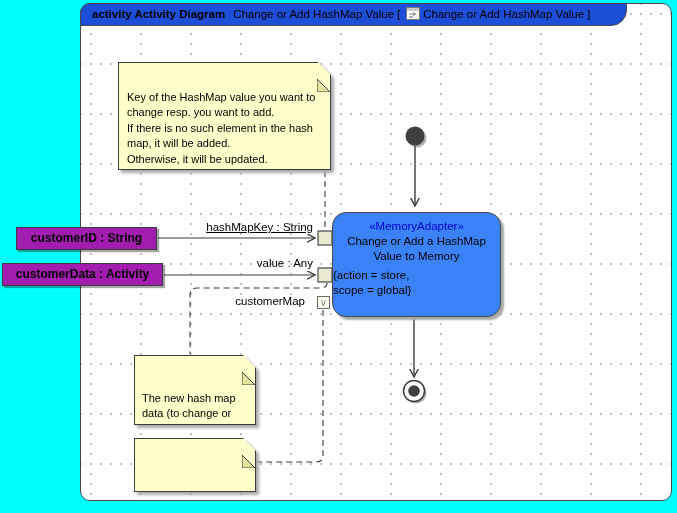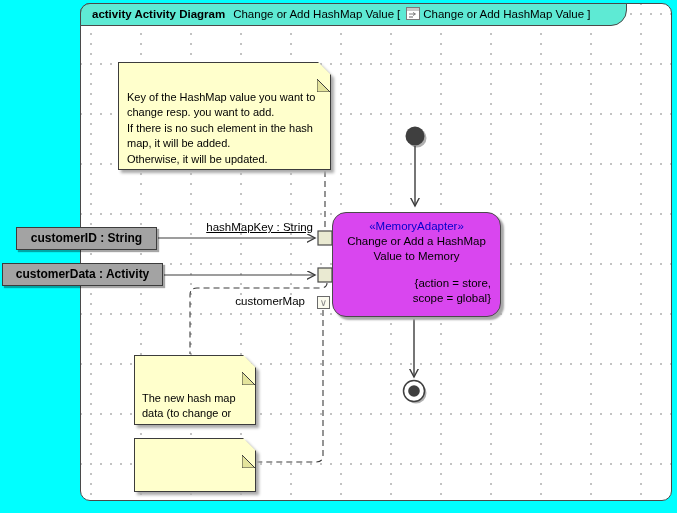--- a/index.html
+++ b/index.html
@@ -17,21 +17,21 @@
     background-color: #FFFFFF;
     background-image:
       radial-gradient(circle, #c3c3c3 1px, transparent 1.2px),
       radial-gradient(circle, #c3c3c3 1px, transparent 1.2px);
     background-size: 10px 50px, 50px 10px;
     background-position: 5px 35px, 35px 5px;
     border: 1px solid #4a4a4a; border-radius: 10px;
   }
   .frame-title {
     position: absolute; left: 80px; top: 3px; height: 23px; width: 547px;
-    background: #5eead4;
+    background: #1d4ed8;
     border: 1px solid #4a4a4a;
     border-radius: 10px 0 16px 0;
     line-height: 21px; padding-left: 11px;
     white-space: nowrap; overflow: hidden;
   }
   .frame-title .kw { font-weight: bold; margin-right: 8px; }
   .frame-title .seg { margin-right: 3px; }
   .dicon { display: inline-block; vertical-align: -2px; margin: 0 3px; }
 
   .note {
@@ -39,29 +39,29 @@
     border: 1px solid #3c3c3c;
     clip-path: polygon(0 0, calc(100% - 13px) 0, 100% 13px, 100% 100%, 0 100%);
     font-size: 11px; line-height: 15.5px; white-space: pre-line;
   }
   .note-wrap { position: absolute; filter: drop-shadow(3px 3px 1.5px #aaaaaa); }
   .note .fold { position: absolute; top: 0; right: 0; width: 13px; height: 13px; }
   .note .txt { display: block; }
 
   .action {
     position: absolute; left: 332px; top: 212px; width: 169px; height: 105px;
-    background: #d946ef; border: 1.5px solid #4a4a4a; border-radius: 14px;
+    background: #3b82f6; border: 1.5px solid #4a4a4a; border-radius: 14px;
     box-shadow: 3px 3px 2px #a8a8a8; text-align: center; padding-top: 7px;
   }
   .action .stereo { color: #0000CC; }
   .action .aname { font-weight: normal; white-space: pre-line; line-height: 14.5px; margin-top: 2px; }
-  .action .constraint { white-space: pre-line; text-align: right; padding-right: 9px; line-height: 15px; margin-top: 13px; padding-left: 24px; }
+  .action .constraint { white-space: pre-line; text-align: left; padding-right: 9px; line-height: 15px; margin-top: 5px; }
 
   .param {
-    position: absolute; height: 23px; background: #a3a3a3;
+    position: absolute; height: 23px; background: #a21caf;
     border: 1.5px solid #3c3c3c; box-shadow: 2px 2px 1px rgba(0,0,0,0.35);
     font-weight: bold; font-size: 12px; text-align: center; line-height: 20px;
   }
   .param-1 { left: 16px; top: 227px; width: 141px; }
   .param-2 { left: 2px;  top: 263px; width: 161px; }
 
   .pinlabel { position: absolute; text-align: right; width: 122px; }
   .pl-key  { left: 191px; top: 221px; text-decoration: underline; }
   .pl-val  { left: 191px; top: 257px; }
   .pl-map  { left: 183px; top: 295px; }
@@ -136,20 +136,21 @@
   </div>
 
   <div class="param param-1">
     <span>customerID : String</span>
   </div>
   <div class="param param-2">
     <span>customerData : Activity</span>
   </div>
 
   <div class="pinlabel pl-key">hashMapKey : String</div>
+  <div class="pinlabel pl-val">value : Any</div>
   <div class="pinlabel pl-map">customerMap</div>
 
   <div class="note-wrap" style="left:118px; top:62px;">
     <div class="note" style="width:213px; height:108px; padding:11px 7px 8px 8px;">
       <span class="txt">Key of the HashMap value you want to change resp. you want to add.
 If there is no such element in the hash map, it will be added.
 Otherwise, it will be updated.</span>
       <div class="fold">
         <svg width="13" height="13" viewBox="0 0 13 13">
             <path d="M0,0 L13,13 L0,13 Z" fill="#E4E49C" stroke="#3c3c3c" stroke-width="1"></path>

